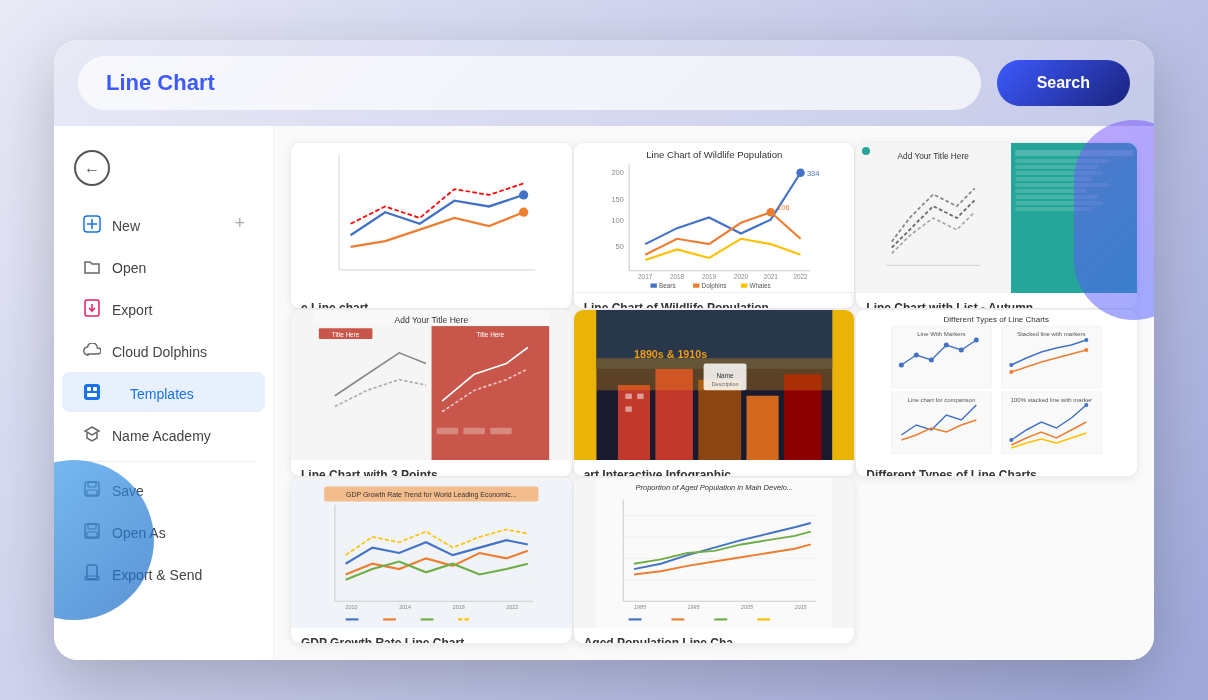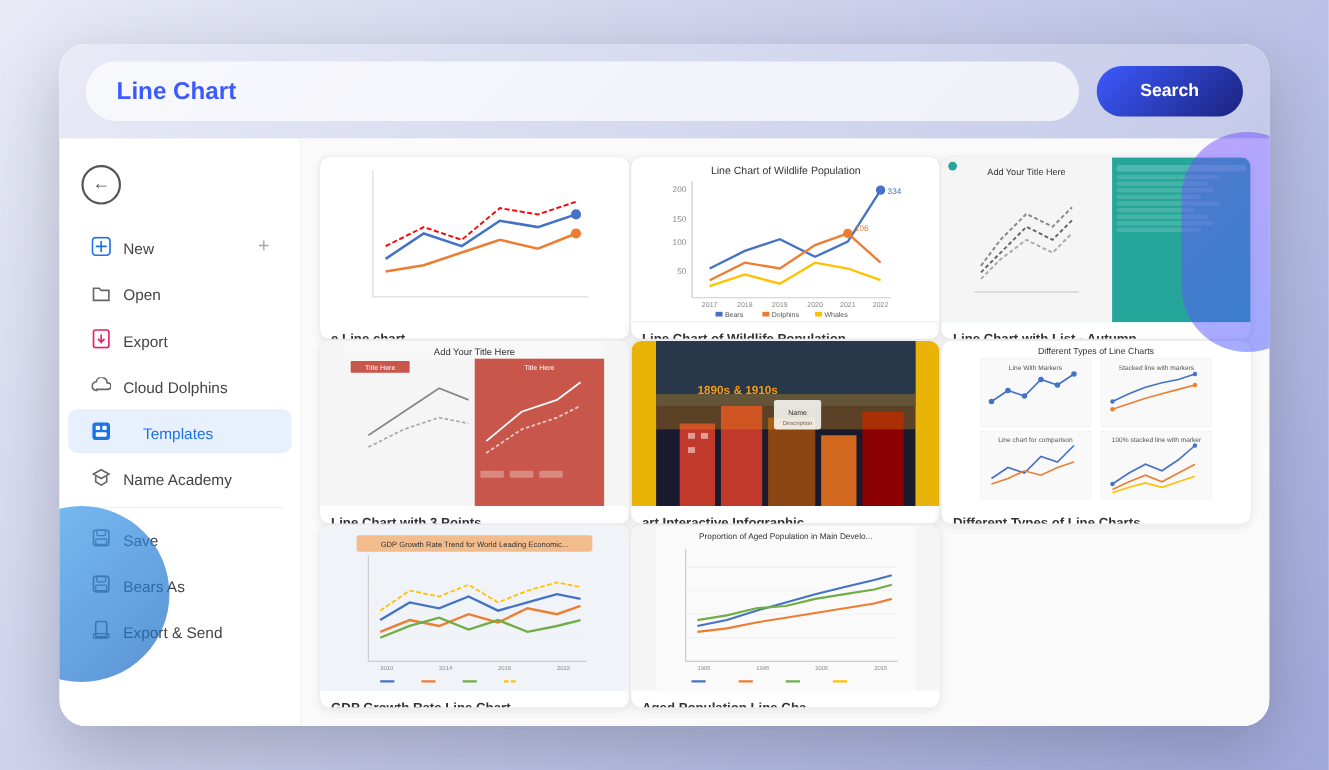--- a/index.html
+++ b/index.html
@@ -326,21 +326,21 @@
       </div>
 
       <div class="sidebar-item">
         <span class="icon">
           <svg width="18" height="18" viewBox="0 0 18 18" fill="none">
               <rect x="2" y="2" width="14" height="14" rx="2" stroke="#666" stroke-width="1.5" fill="none"></rect>
               <rect x="5" y="2" width="8" height="5" rx="1" stroke="#666" stroke-width="1.2" fill="none"></rect>
               <rect x="4" y="10" width="10" height="5" rx="1" stroke="#666" stroke-width="1.2" fill="none"></rect>
             </svg>
         </span>
-        <span>Bears As</span>
+        <span>Open As</span>
       </div>
 
       <div class="sidebar-item">
         <span class="icon">
           <svg width="18" height="18" viewBox="0 0 18 18" fill="none">
               <rect x="4" y="1" width="10" height="14" rx="2" stroke="#666" stroke-width="1.5" fill="none"></rect>
               <line x1="4" y1="15" x2="14" y2="15" stroke="#666" stroke-width="1.5"></line>
               <rect x="2" y="12" width="14" height="4" rx="1" stroke="#666" stroke-width="1.2" fill="none"></rect>
             </svg>
         </span>
@@ -585,21 +585,21 @@
             <line x1="135" y1="132" x2="147" y2="132" stroke="#ffc000" stroke-width="2" stroke-dasharray="4,2"></line>
           </svg>
         </div>
         <div class="template-info">
           <div class="template-title">GDP Growth Rate Line Chart</div>
 
         </div>
       </div>
 
       <div class="template-card">
-        <div class="template-thumbnail" style="background:#f5f5f5;">
+        <div class="template-thumbnail" style="background:#f5f5f5;font-style:italic;">
           <svg class="chart-svg" viewBox="0 0 220 140" fill="none" xmlns="http://www.w3.org/2000/svg">
             <rect width="220" height="140" fill="#fafafa"></rect>
             <text x="110" y="11" text-anchor="middle" font-size="7" fill="#333">Proportion of Aged Population in Main Develo...</text>
             <line x1="25" y1="115" x2="205" y2="115" stroke="#ccc" stroke-width="1"></line>
             <line x1="25" y1="20" x2="25" y2="115" stroke="#ccc" stroke-width="1"></line>
 
             <line x1="25" y1="95" x2="205" y2="95" stroke="#eee" stroke-width="0.7"></line>
             <line x1="25" y1="75" x2="205" y2="75" stroke="#eee" stroke-width="0.7"></line>
             <line x1="25" y1="55" x2="205" y2="55" stroke="#eee" stroke-width="0.7"></line>
             <line x1="25" y1="35" x2="205" y2="35" stroke="#eee" stroke-width="0.7"></line>

